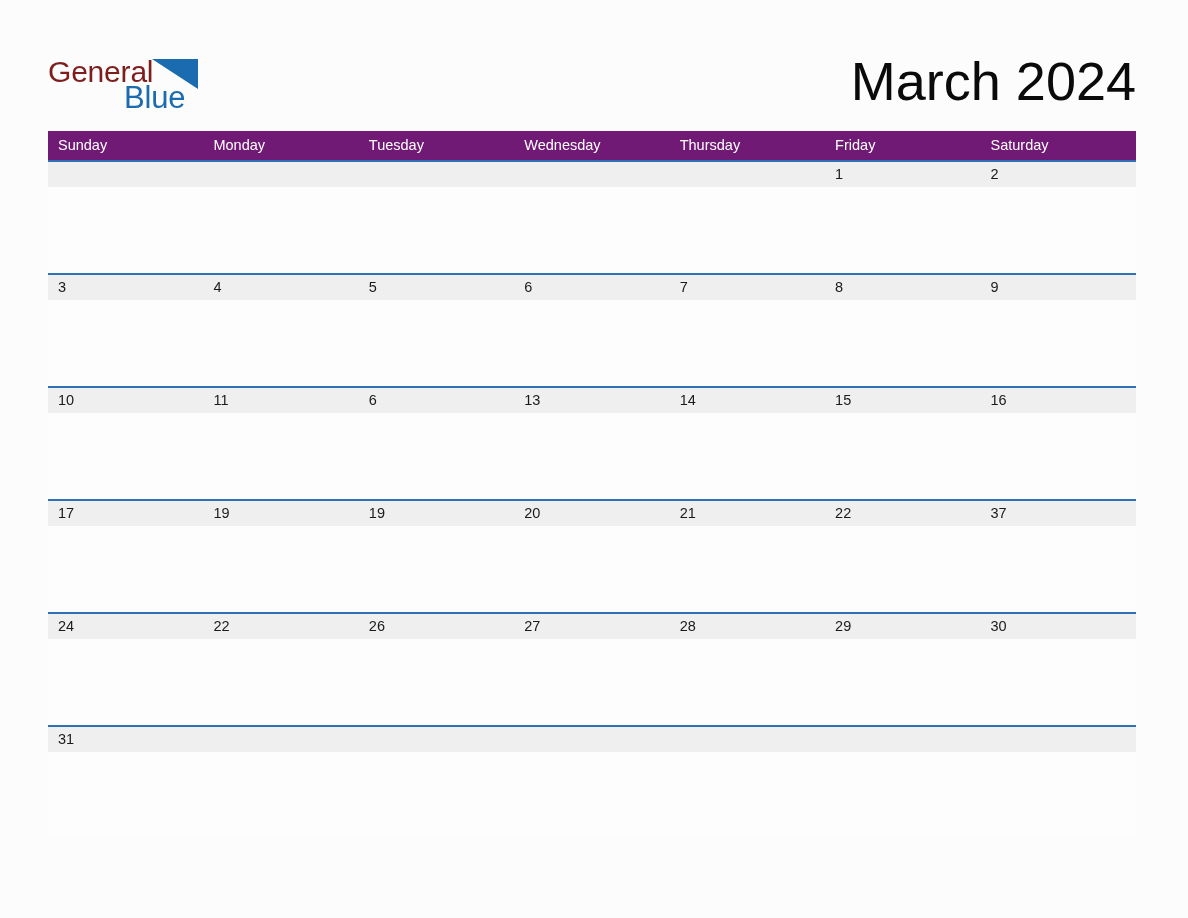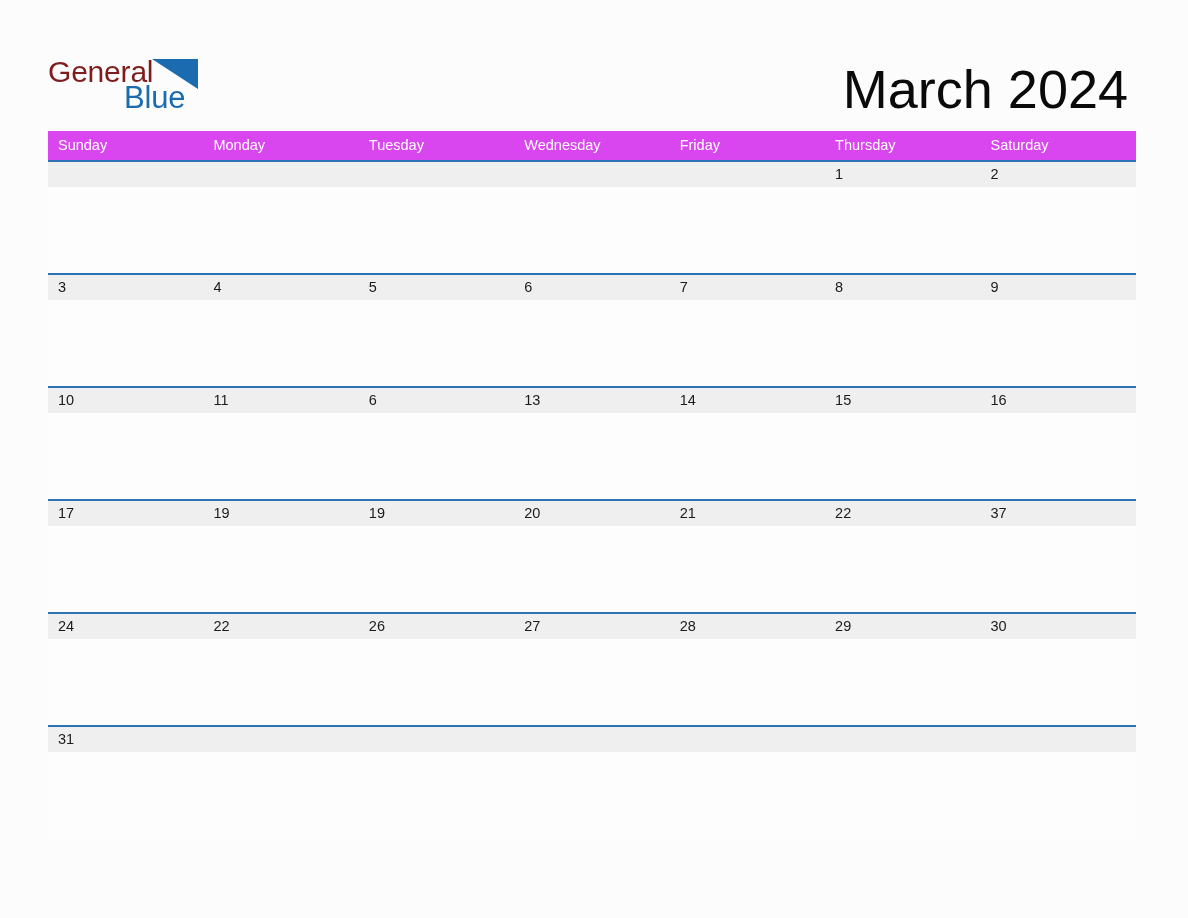--- a/index.html
+++ b/index.html
@@ -61,36 +61,36 @@
     font-family: Liberation Sans, sans-serif;
   }
 
   .month-title {
     font-size: 54px;
     line-height: 62px;
     color: #0a0a0a;
     font-weight: normal;
     letter-spacing: 0px;
     white-space: nowrap;
-    margin: 8px;
+    margin: 0;
     padding-top: 2px;
     font-family: "Liberation Sans", sans-serif;
   }
 
   
   .calendar {
     position: absolute;
     left: 48px;
     top: 131px;
     width: 1088px;
   }
 
   .weekday-header {
     display: flex;
-    background: #d946ef;
+    background: #701a75;
     height: 29px;
   }
   .weekday-cell {
     flex: 1 1 0;
     color: #ffffff;
     font-size: 14.5px;
     line-height: 29px;
     padding-left: 10px;
     box-sizing: border-box;
     white-space: nowrap;
@@ -144,22 +144,22 @@
 
 </div>
 
 <div class="calendar">
 
   <div class="weekday-header">
     <div class="weekday-cell">Sunday</div>
     <div class="weekday-cell">Monday</div>
     <div class="weekday-cell">Tuesday</div>
     <div class="weekday-cell">Wednesday</div>
+    <div class="weekday-cell">Thursday</div>
     <div class="weekday-cell">Friday</div>
-    <div class="weekday-cell">Thursday</div>
     <div class="weekday-cell">Saturday</div>
   </div>
 
   <div class="week-row">
     <div class="date-band">
       <div class="date-cell"></div>
       <div class="date-cell"></div>
       <div class="date-cell"></div>
       <div class="date-cell"></div>
       <div class="date-cell"></div>

